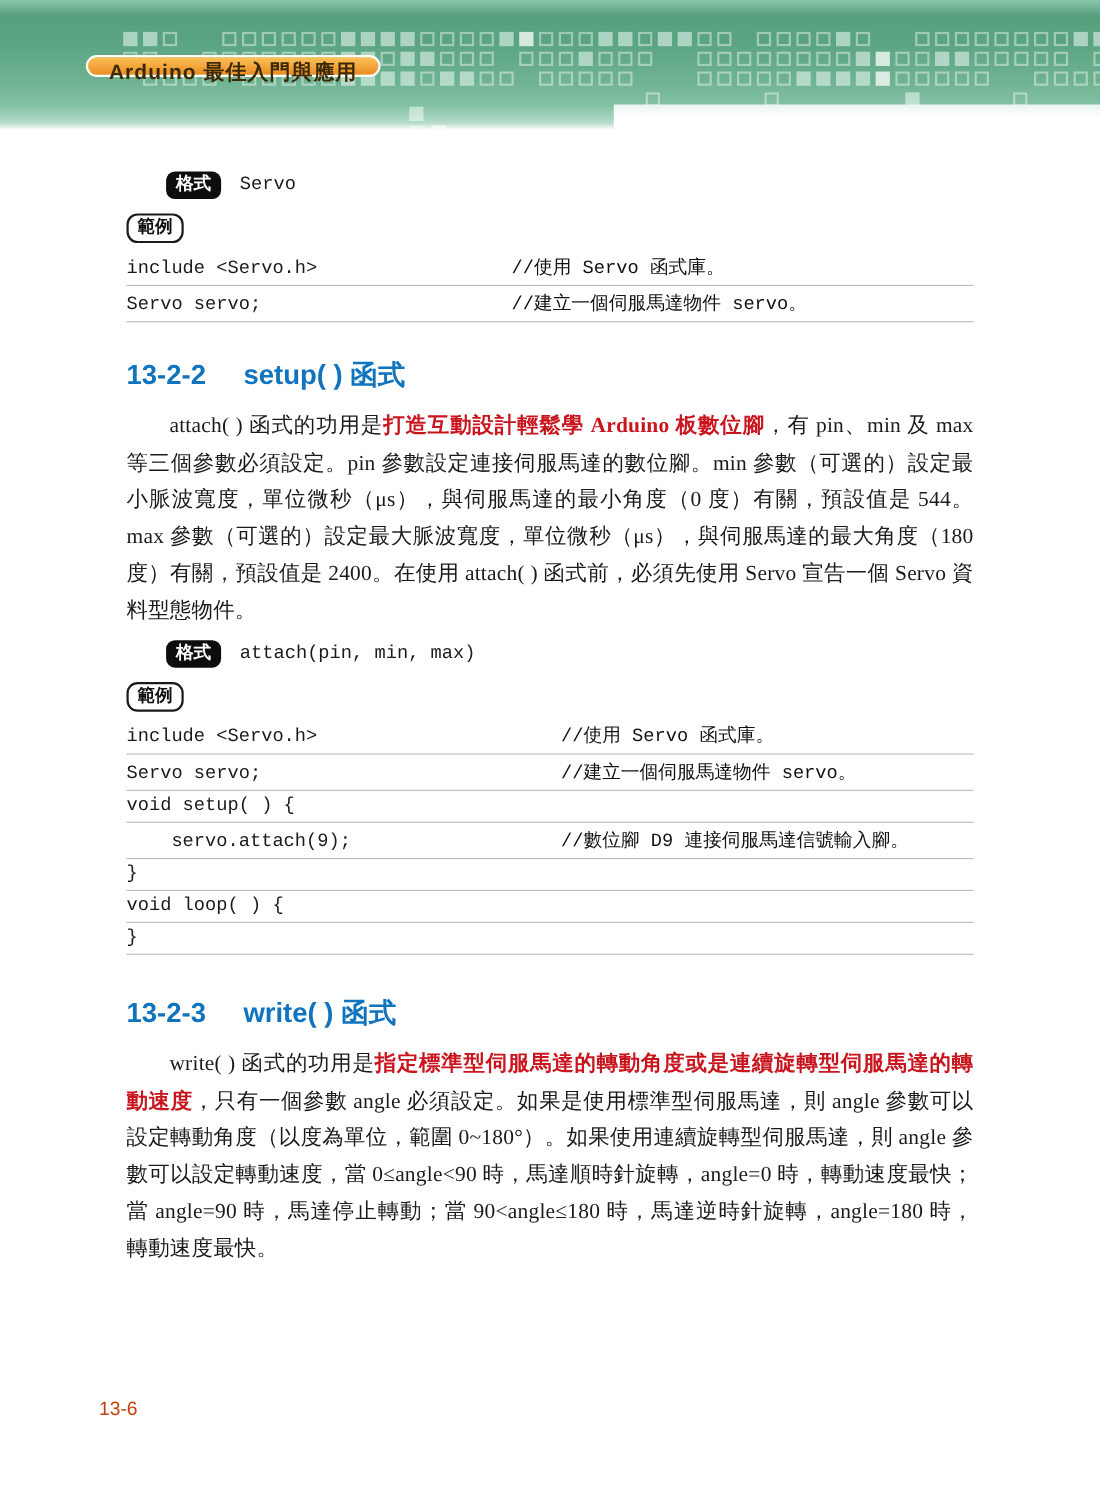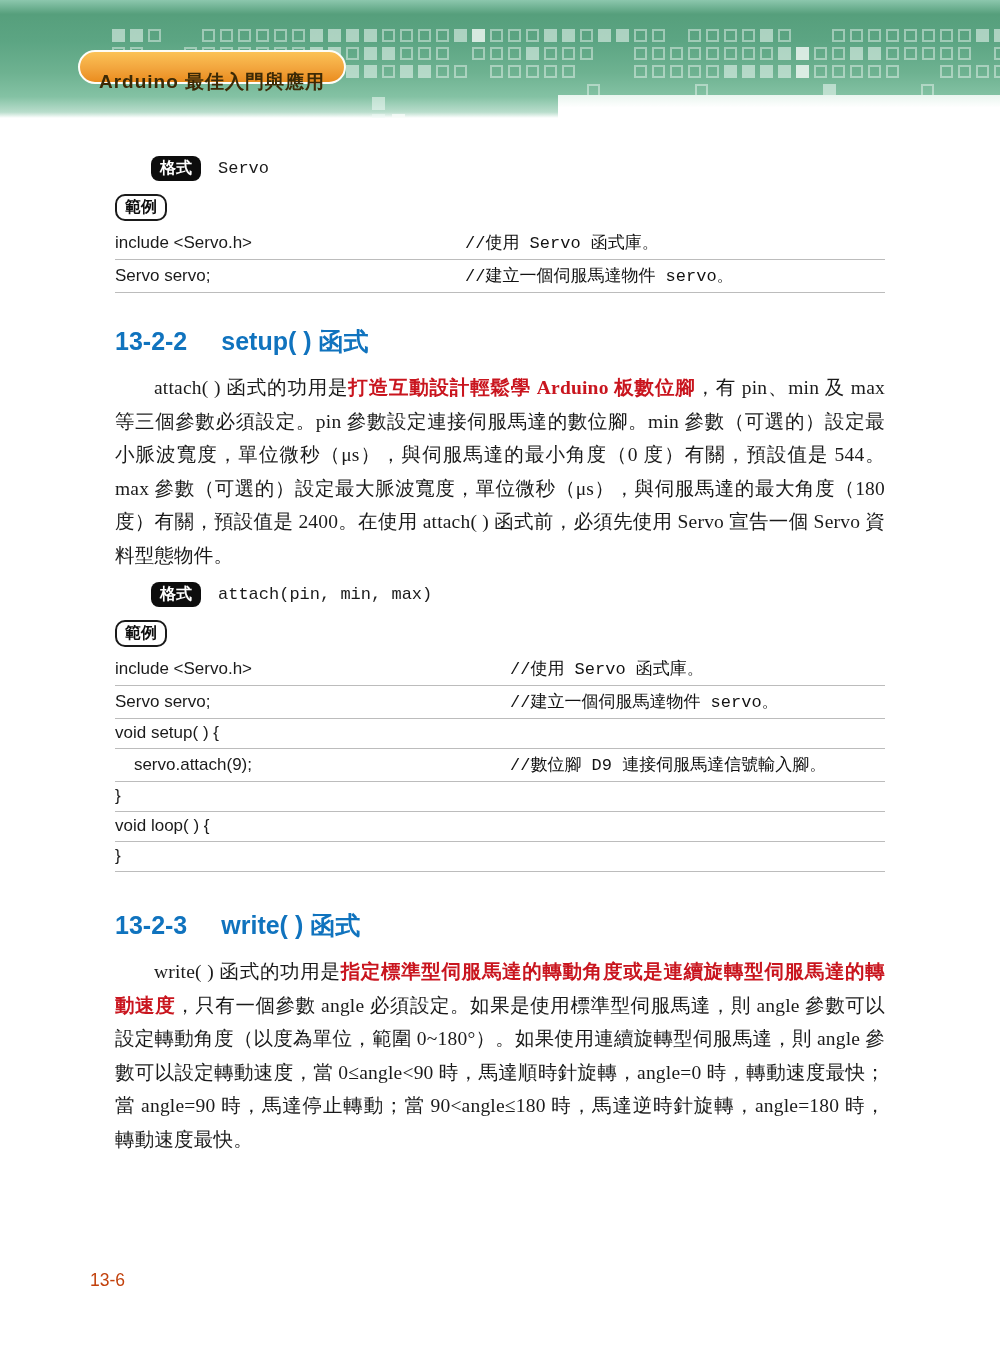--- a/index.html
+++ b/index.html
@@ -17,21 +17,21 @@
     position:absolute;right:0;top:95px;width:442px;height:23px;
     background:linear-gradient(180deg,#e9f5ef 0%,#ffffff 55%);
   }
   .squares{position:absolute;left:0;top:0;width:1000px;height:118px;overflow:hidden;}
   .sq{position:absolute;width:13px;height:13px;box-sizing:border-box;}
   .sq.hollow{border:2px solid rgba(255,255,255,0.42);}
   .sq.fill{background:rgba(240,250,245,0.55);}
   .sq.bright{background:rgba(248,253,250,0.78);}
   .series-badge{
     position:absolute;left:78px;top:50px;height:20px;box-sizing:border-box;
-    padding:15px 19px;border-radius:18px;border:2px solid #fdfdf8;
+    padding:0 19px;border-radius:18px;border:2px solid #fdfdf8;
     background:linear-gradient(180deg,#fbc257 0%,#f2a53d 55%,#ea8c1e 100%);
     font-family:"Liberation Sans","DejaVu Sans",sans-serif;
     font-weight:bold;font-size:19px;line-height:30px;color:#3c2a06;
     letter-spacing:1px;white-space:nowrap;
   }
   .series-subtitle{
     position:absolute;left:143px;top:85px;
     font-family:"Liberation Sans","DejaVu Sans",sans-serif;
     font-weight:bold;font-size:21px;letter-spacing:2.5px;
     color:#eef8f2;
@@ -57,21 +57,21 @@
     font-family:"Liberation Mono","DejaVu Sans Mono",monospace;
     font-size:17px;white-space:pre;
   }
   .ex-row{margin-top:13px;height:27px;}
   .code-table{margin-top:6px;}
   .code-row{
     display:flex;align-items:baseline;
     padding:4px 0 5px;border-bottom:1.5px solid #bcbcbc;
   }
   .code-cell{
-    font-family:Liberation Sans, sans-serif;
+    font-family:Liberation Mono, monospace;
     font-size:17px;white-space:pre;flex:0 0 auto;
   }
   .t1 .code-cell{width:350px;}
   .t2 .code-cell{width:395px;}
   .comment-cell{
     font-family:"Liberation Mono","DejaVu Sans Mono",monospace;
     font-size:17px;white-space:pre;color:#111;
   }
   .section-heading{
     margin:31px 0 0 0;

